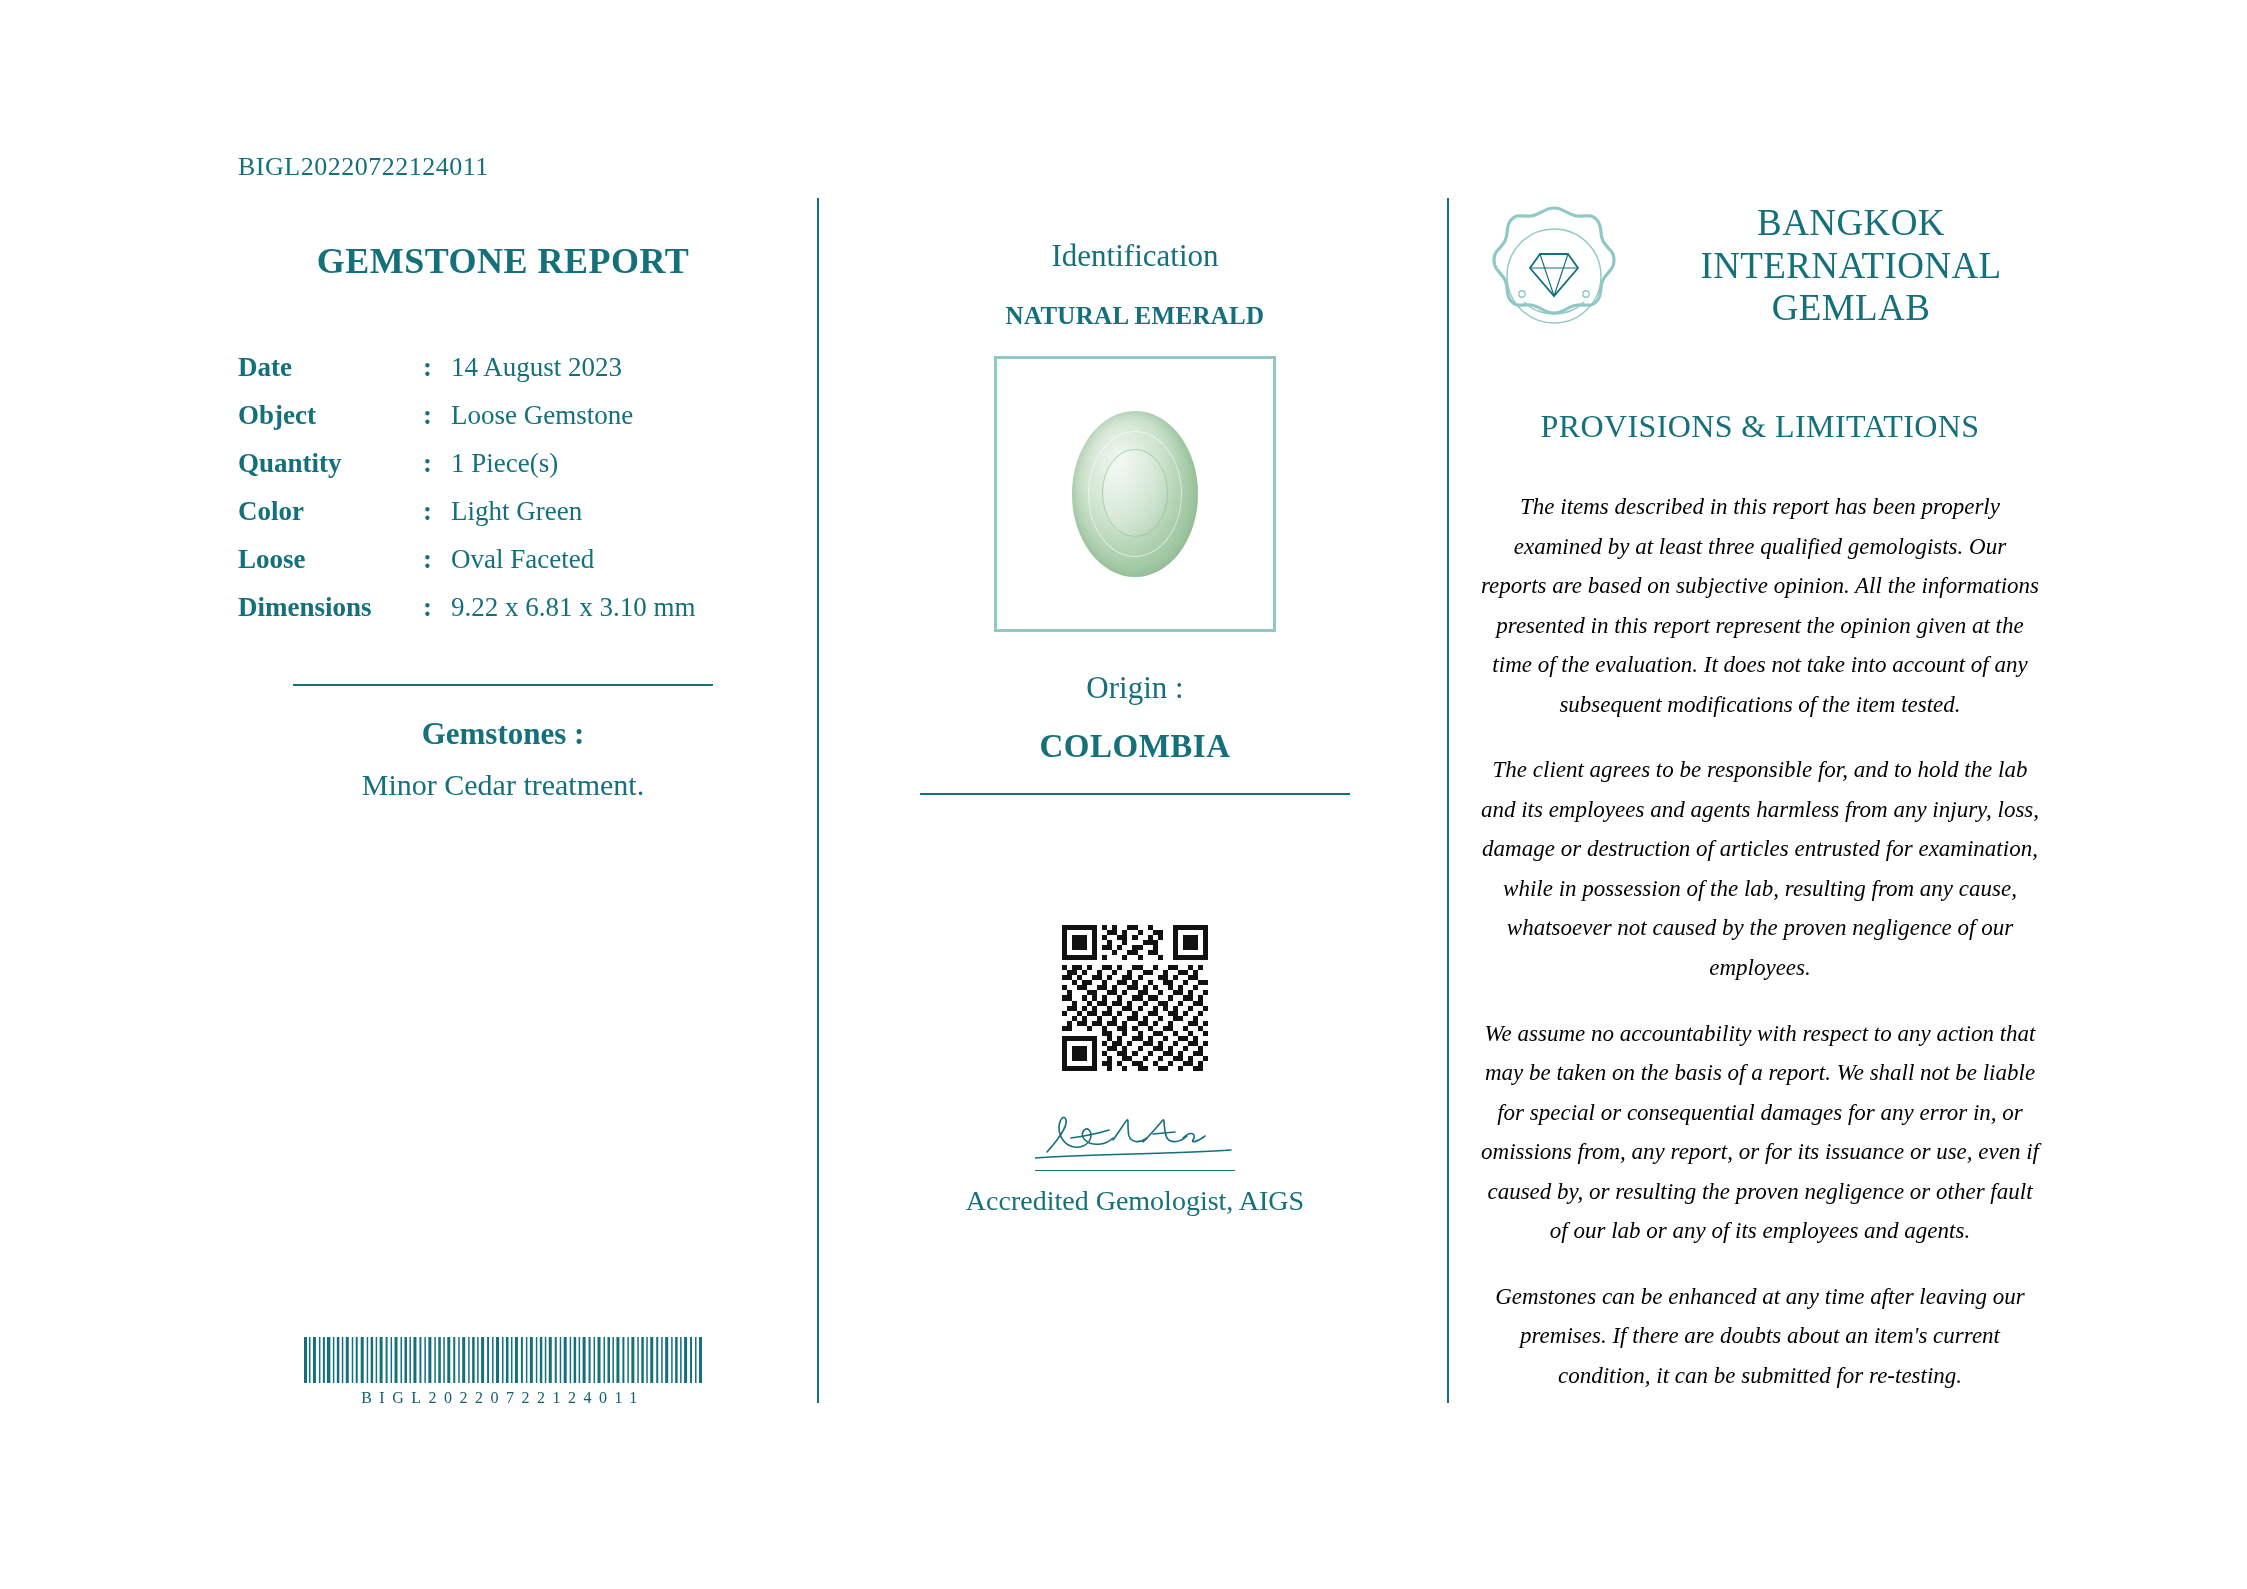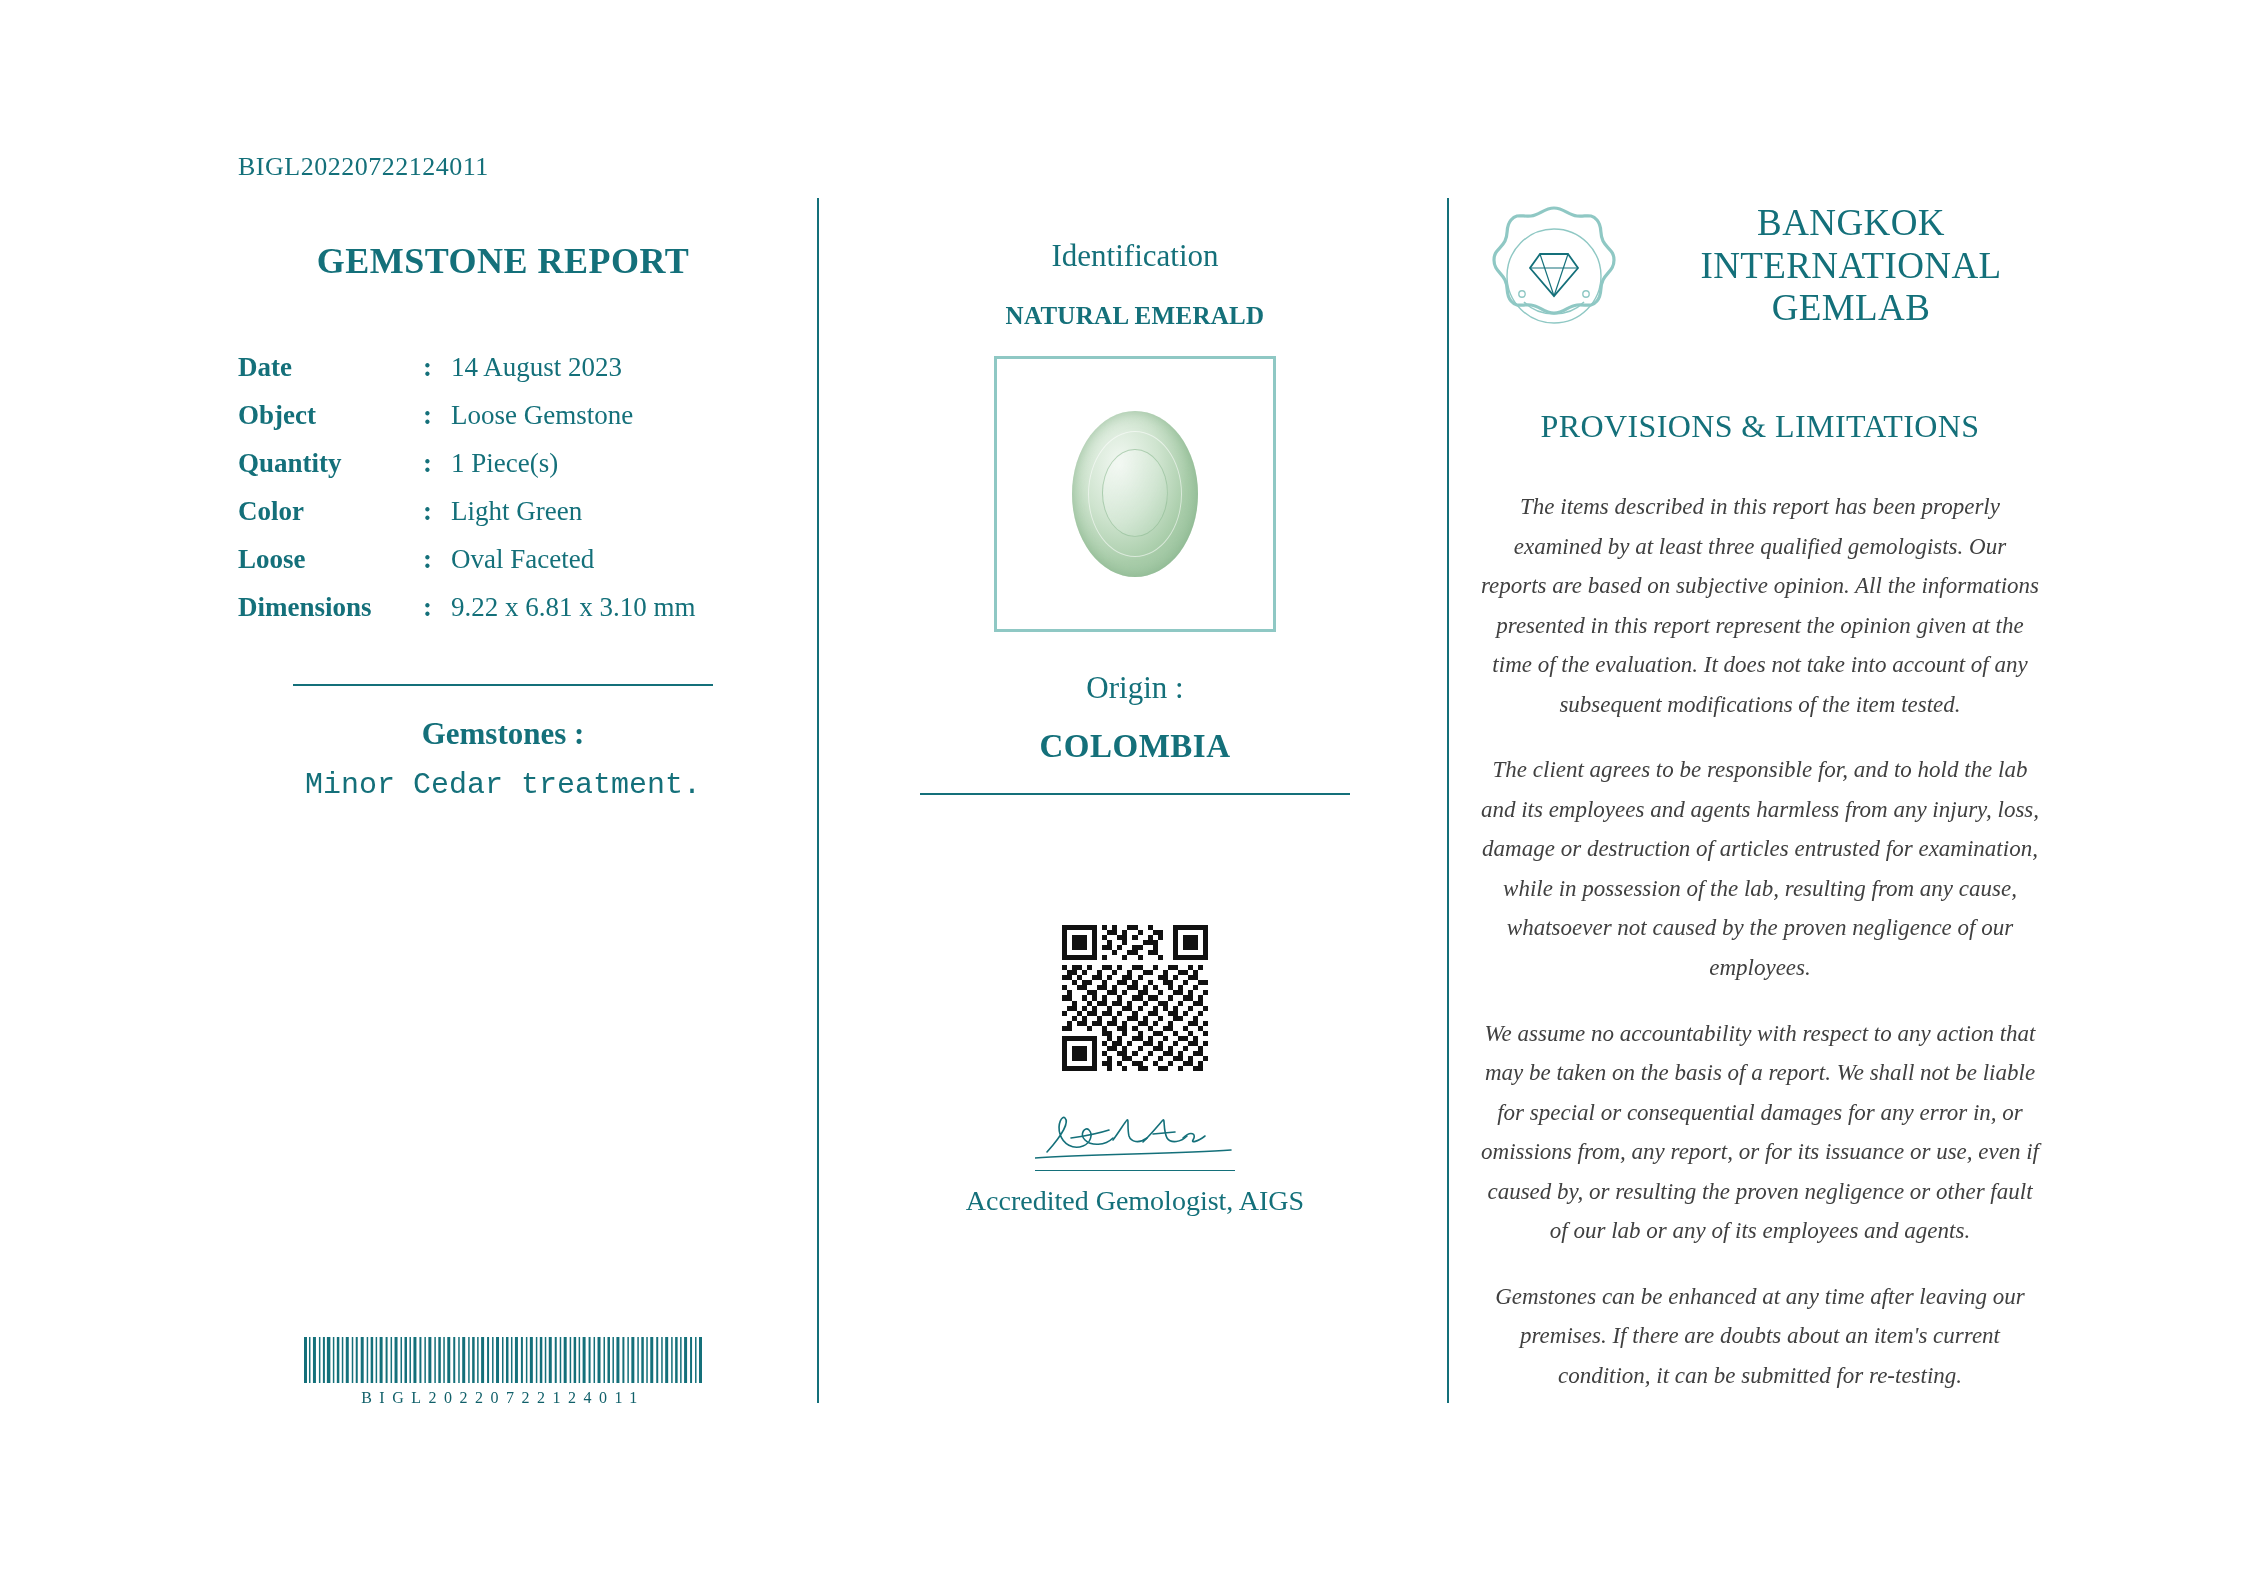--- a/index.html
+++ b/index.html
@@ -90,21 +90,20 @@
   .comments-head {
     margin-top: 30px;
     text-align: center;
     font-size: 31px;
     font-weight: bold;
   }
   .comments-text {
     margin-top: 16px;
     text-align: center;
     font-size: 30px;
-    font-family: Liberation Mono, monospace;
   }
   
   .barcode-wrap {
     position: absolute;
     left: 238px;
     bottom: 182px;
     width: 530px;
     text-align: center;
   }
   .barcode {
@@ -216,21 +215,21 @@
     letter-spacing: 0.4px;
   }
   .prov-title {
     margin-top: 58px;
     text-align: center;
     font-size: 32px;
     letter-spacing: 0.4px;
   }
   .prov-body { margin-top: 42px; }
   .prov-p {
-    color: #404040;
+    color: #000000;
     font-family: "Liberation Serif", serif;
     font-style: italic;
     font-size: 23px;
     line-height: 1.72;
     text-align: center;
     margin: 0 0 26px 0;
   }
 </style>
 </head>
 <body>

